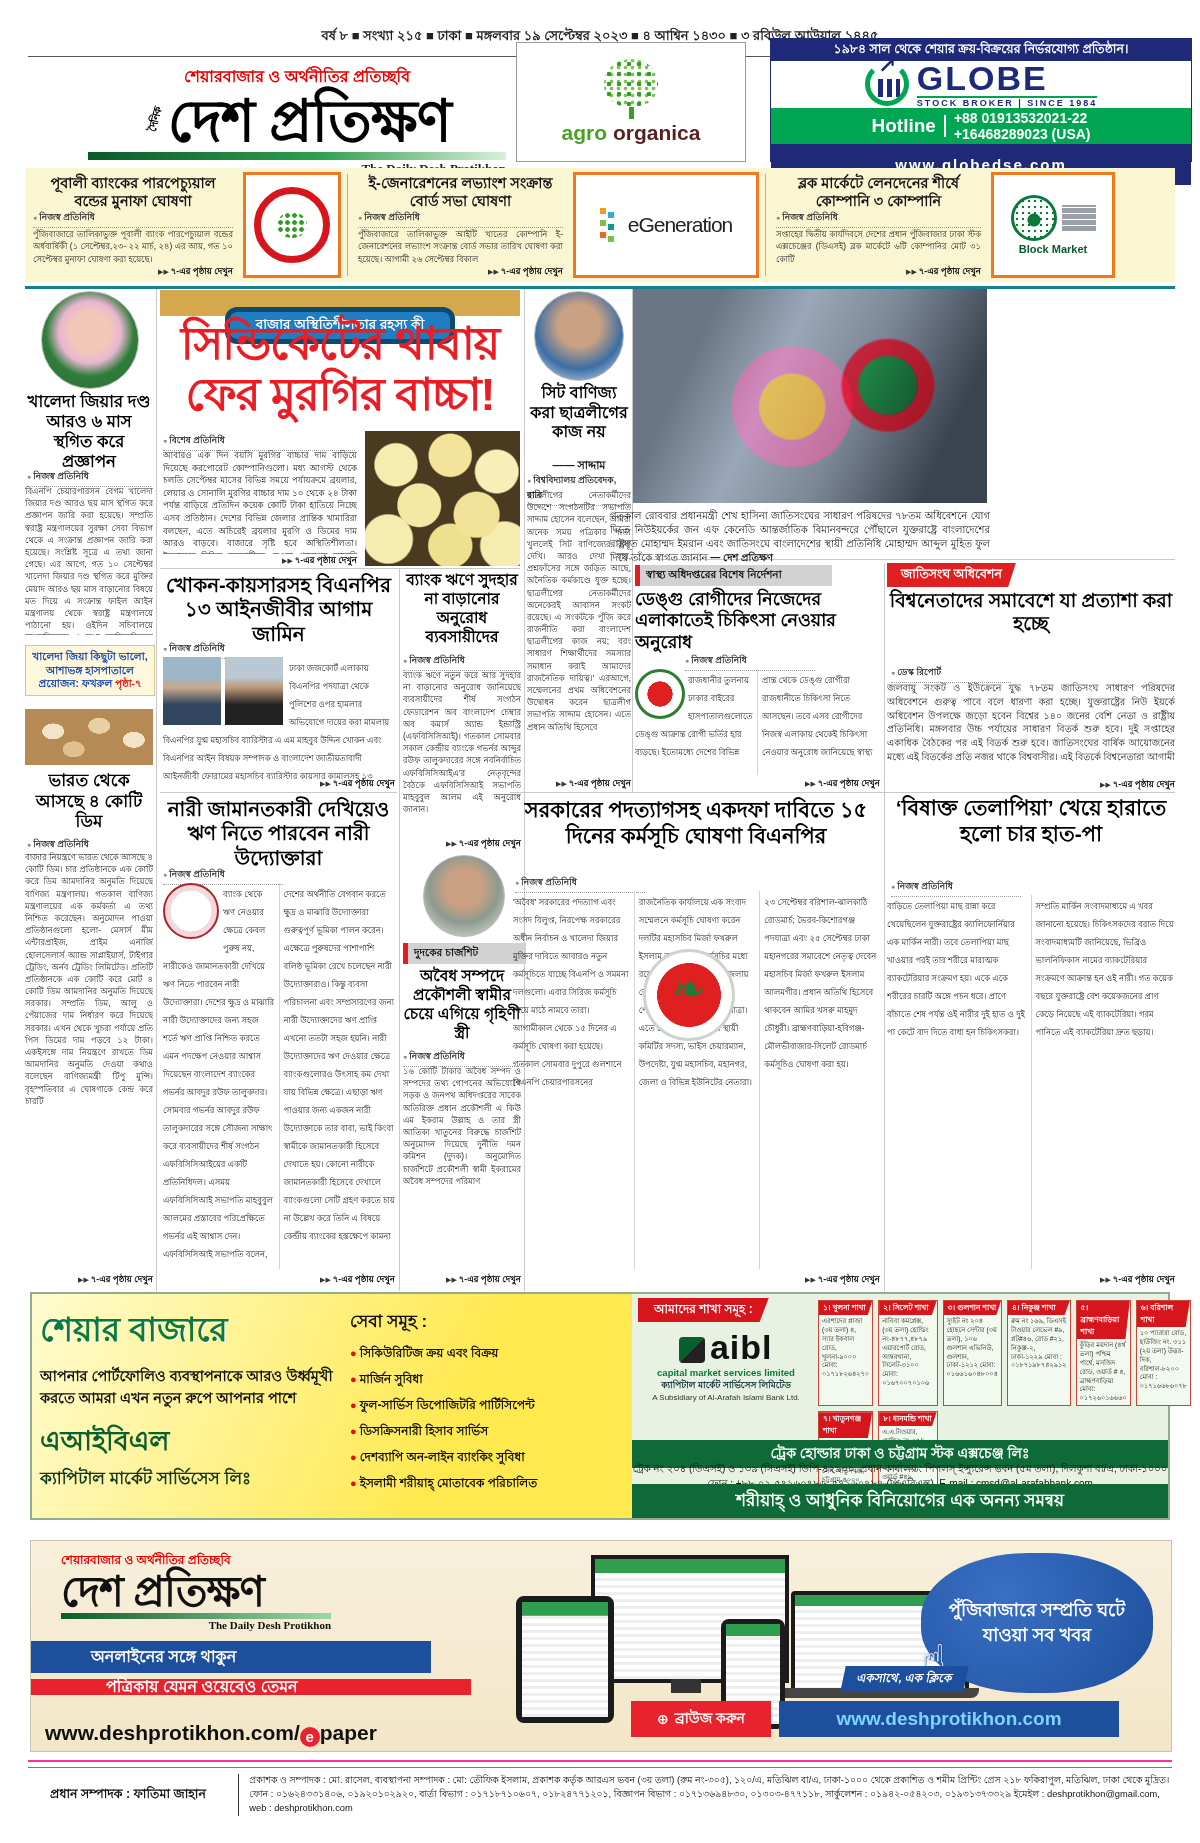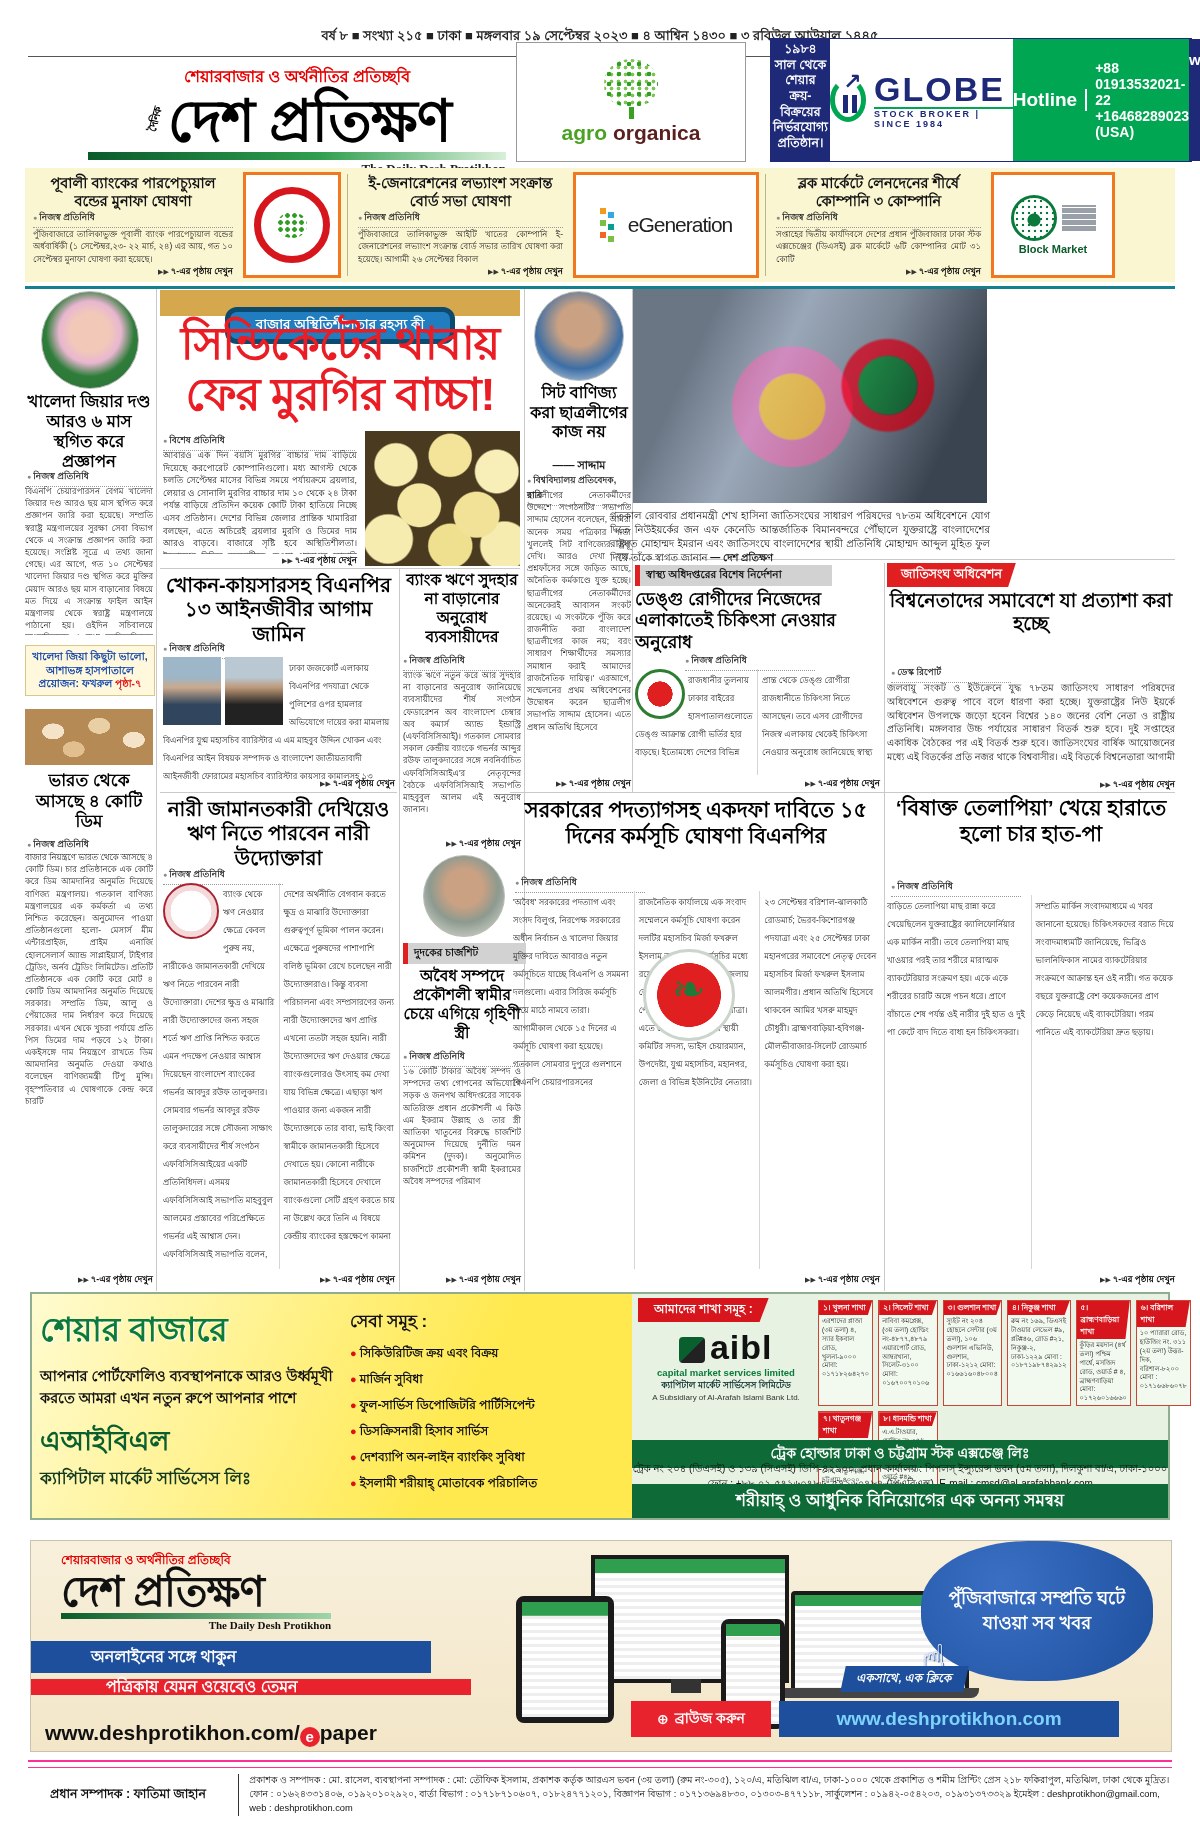--- a/index.html
+++ b/index.html
@@ -27,21 +27,21 @@
   .mh-bar{height:8px;background:linear-gradient(90deg,#0a5b2a,#2f9e4f 55%,#d9efd9);margin-top:2px;}
   .mh-sub{font-family:"Liberation Serif",serif;font-weight:bold;font-size:13px;text-align:right;color:#222;margin-top:1px;}
   .agro{position:absolute;left:516px;top:42px;width:228px;height:118px;border:1px solid #999;background:#fff;
         display:flex;flex-direction:column;align-items:center;justify-content:center;}
   .agro-tree{width:54px;height:48px;border-radius:50% 50% 45% 45%;
         background-image:radial-gradient(#2f9e22 2px,transparent 2.6px),radial-gradient(#7ec653 1.6px,transparent 2.2px);
         background-size:10px 10px,7px 7px;background-position:0 0,4px 5px;}
   .agro-trunk{width:5px;height:12px;background:#3aa021;}
   .agro-text{font-size:21px;font-weight:900;margin-top:2px;}
   .agro-g{color:#4aa224;} .agro-o{color:#5a1f1f;}
-  .globe{position:absolute;left:770px;top:38px;width:420px;height:122px;border:1px solid #1e2a78;display:flex;flex-direction:row;}
+  .globe{position:absolute;left:770px;top:38px;width:420px;height:122px;border:1px solid #1e2a78;display:flex;flex-direction:column;}
   .g-top{background:#1e2a78;color:#fff;font-weight:bold;font-size:12.5px;text-align:center;line-height:1.25;padding:3px 2px;}
   .g-mid{background:#fff;display:flex;align-items:center;justify-content:center;gap:8px;flex:1;}
   .globe-ic{width:34px;height:34px;border:5px solid #00a651;border-top-color:transparent;border-radius:50%;position:relative;
         background:repeating-linear-gradient(90deg,transparent 0 4px,#1e2a78 4px 9px);background-size:26px 18px;background-position:4px 12px;background-repeat:no-repeat;}
   .globe-ic::after{content:"↗";position:absolute;top:-14px;left:8px;color:#1e2a78;font-weight:900;font-size:22px;}
   .g-brand{color:#1e2a78;font-size:34px;font-weight:900;letter-spacing:2px;line-height:1;}
   .g-sub{color:#1e2a78;font-size:9px;font-weight:bold;letter-spacing:2px;border-top:2px solid #00a651;margin-top:1px;}
   .g-hot{background:#00a651;color:#fff;display:flex;align-items:center;justify-content:center;gap:8px;padding:2px 0;}
   .g-hl{font-size:19px;font-weight:900;border-right:2px solid #fff;padding-right:8px;}
   .g-nums{font-size:14px;font-weight:900;line-height:1.15;}
@@ -112,21 +112,21 @@
   .bn-bar{height:6px;width:270px;background:linear-gradient(90deg,#0a5b2a,#9fd6a9);}
   .bn-sub{font-family:"Liberation Serif",serif;font-size:11px;font-weight:bold;text-align:right;width:270px;}
   .bn-blue{position:absolute;left:0;top:100px;width:400px;height:32px;background:#1d4f9c;color:#fff;font-weight:900;font-size:16px;display:flex;align-items:center;padding-left:60px;box-sizing:border-box;}
   .bn-red{position:absolute;left:0;top:138px;width:440px;height:16px;background:#e8232e;color:#fff;font-weight:900;font-size:16px;display:flex;align-items:center;padding-left:75px;box-sizing:border-box;}
   .bn-url{position:absolute;left:14px;top:180px;font-size:21px;font-weight:900;color:#111;}
   .e-dot{display:inline-block;width:20px;height:20px;background:#e8232e;color:#fff;border-radius:50%;text-align:center;line-height:20px;font-size:15px;font-weight:900;vertical-align:-2px;}
   .dev{position:absolute;border:4px solid #1b1b1b;background:#fff;}
   .dev-scr{position:absolute;inset:0;background:
       linear-gradient(#2f9e4f 0 0) 0 0/100% 12% no-repeat,
       repeating-linear-gradient(0deg,#eee 0 3px,#fff 3px 7px);}
-  .blob{position:absolute;right:18px;top:0;width:232px;height:140px;background:radial-gradient(circle at 35% 30%,#3a6fc4,#1d4f9c);border-radius:46%;
+  .blob{position:absolute;right:18px;top:12px;width:232px;height:140px;background:radial-gradient(circle at 35% 30%,#3a6fc4,#1d4f9c);border-radius:46%;
         display:flex;align-items:center;justify-content:center;text-align:center;color:#fff;font-weight:900;font-size:18px;line-height:1.4;padding:6px;box-sizing:border-box;}
   .hand{position:absolute;right:225px;top:95px;font-size:40px;color:#fff;text-shadow:0 0 2px #1d4f9c,1px 1px 0 #1d4f9c;}
   .click-rb{position:absolute;right:205px;top:125px;background:#1d4f9c;color:#fff;font-weight:bold;font-size:12px;padding:3px 14px;transform:skewX(-12deg);}
   .browse{position:absolute;left:600px;top:160px;width:140px;height:36px;background:#e8232e;color:#fff;font-weight:900;font-size:14px;display:flex;align-items:center;justify-content:center;gap:6px;}
   .bn-url2{position:absolute;left:748px;top:160px;width:340px;height:36px;background:#1d4f9c;color:#7dd3fc;font-weight:900;font-size:19px;display:flex;align-items:center;justify-content:center;}
   
   .footer{position:absolute;left:28px;right:28px;top:1760px;}
   .f-lines{height:5px;border-top:2.5px solid #ff2e9a;border-bottom:1px solid #ff2e9a;margin-bottom:6px;}
   .f-row{display:flex;gap:10px;align-items:center;}
   .f-ed{flex:0 0 200px;font-size:12.5px;font-weight:bold;text-align:center;}

